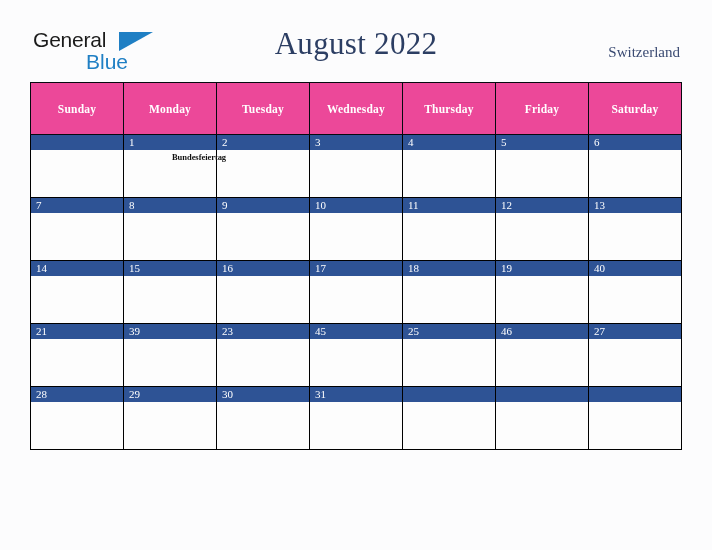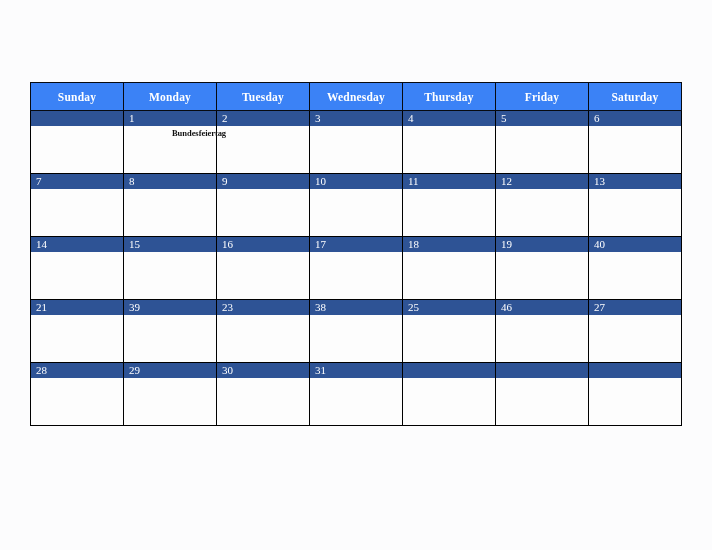--- a/index.html
+++ b/index.html
@@ -90,26 +90,26 @@
   .cal {
     position: absolute;
     left: 30px;
     top: 82px;
     width: 652px;
     border-collapse: collapse;
     table-layout: fixed;
   }
 
   .cal th {
-    background: #3b82f6;
+    background: #ec4899;
     color: #ffffff;
     font-size: 11.5px;
     font-weight: bold;
     height: 19px;
-    padding: 4px;
+    padding: 16px;
     text-align: center;
     font-family: "Liberation Serif", serif;
     letter-spacing: 0.2px;
     border: 1px solid #070a10;
   }
 
   .cal td {
     padding: 0;
     vertical-align: top;
     border-left: 1px solid #000000;
@@ -151,20 +151,33 @@
     line-height: 11px;
     font-family: "Liberation Serif", serif;
     letter-spacing: -0.05px;
   }
 </style>
 </head>
 <body>
 
 <div class="page">
 
+  <div class="topbar">
+
+    <div class="logo">
+      <span class="logo-general">General</span>
+      <span class="logo-tri"></span>
+      <span class="logo-blue">Blue</span>
+    </div>
+
+    <div class="month-title">August 2022</div>
+
+    <div class="country">Switzerland</div>
+
+  </div>
 
   <table class="cal">
     <thead>
       <tr>
         <th>Sunday</th>
         <th>Monday</th>
         <th>Tuesday</th>
         <th>Wednesday</th>
         <th>Thursday</th>
         <th>Friday</th>
@@ -320,21 +333,21 @@
             </div>
           </td>
           <td>
             <div class="daycell">
               <div class="datebar">23</div>
               <div class="events"></div>
             </div>
           </td>
           <td>
             <div class="daycell">
-              <div class="datebar">38</div>
+              <div class="datebar">45</div>
               <div class="events"></div>
             </div>
           </td>
           <td>
             <div class="daycell">
               <div class="datebar">25</div>
               <div class="events"></div>
             </div>
           </td>
           <td>

